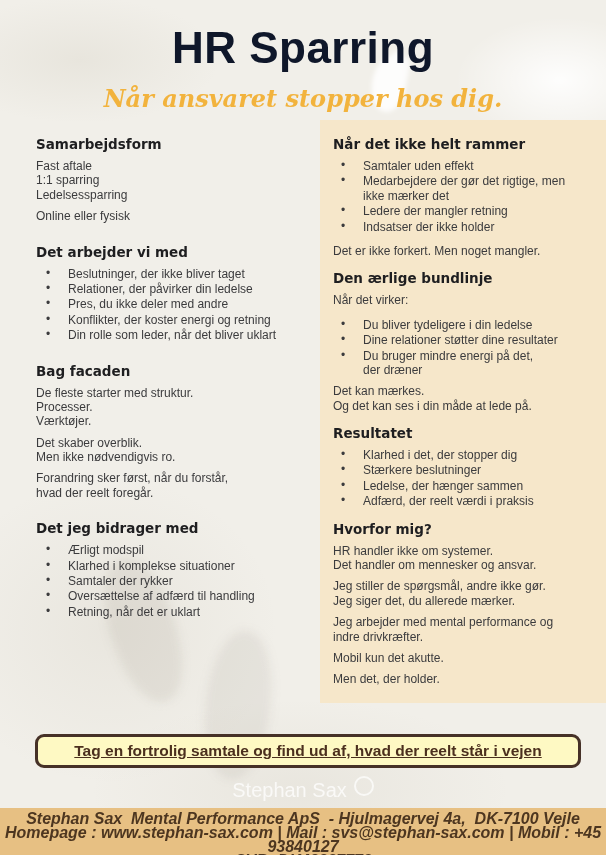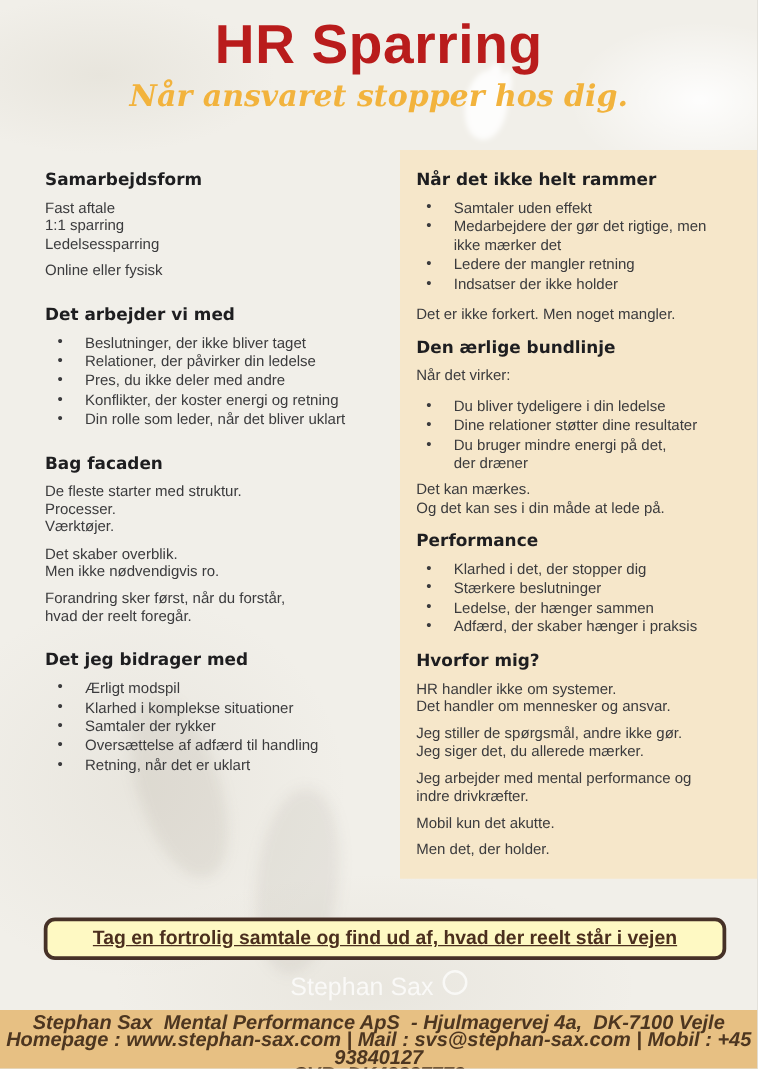--- a/index.html
+++ b/index.html
@@ -28,22 +28,22 @@
   .fp { position: absolute; border-radius: 48% 52% 46% 54%; filter: blur(5px); pointer-events: none; }
   .fp-white { left: 372px; top: 56px; width: 34px; height: 56px;
               background: rgba(255,255,255,0.85); transform: rotate(12deg); filter: blur(2px);
               box-shadow: 2px -16px 0 -10px rgba(255,255,255,0.85), 12px -14px 0 -12px rgba(255,255,255,0.8); }
   .fp-dark1 { left: 110px; top: 555px; width: 66px; height: 150px; background: rgba(115,104,84,0.10); transform: rotate(-16deg); }
   .fp-dark2 { left: 205px; top: 630px; width: 66px; height: 150px; background: rgba(115,104,84,0.09); transform: rotate(8deg); }
   .fp-dark3 { left: 430px; top: 390px; width: 80px; height: 200px; background: rgba(115,104,84,0.06); transform: rotate(-6deg); filter: blur(8px); }
 
   .header { position: absolute; top: 12px; left: 0; right: 0; text-align: center; z-index: 2; }
   .title {
-    margin: 0; font-size: 44px; line-height: 1.1; font-weight: 700;
-    color: #b91c1c; letter-spacing: 0.5px;
+    margin: 12px; font-size: 44px; line-height: 1.1; font-weight: 700;
+    color: #0f172a; letter-spacing: 0.5px;
     font-family: "Liberation Sans", sans-serif;
   }
   .subtitle {
     margin-top: 2px; font-size: 24px; font-weight: 700; font-style: italic;
     color: #f2b33d; font-family: "DejaVu Serif", serif;
   }
 
   .left-col { position: absolute; left: 36px; top: 136px; width: 276px; z-index: 2; }
   .right-panel {
     position: absolute; left: 320px; top: 120px; width: 286px; height: 583px;
@@ -158,26 +158,26 @@
         <p class="para">Når det virker:</p>
         <ul class="bullets gap-top">
           <li>Du bliver tydeligere i din ledelse</li>
           <li>Dine relationer støtter dine resultater</li>
           <li>Du bruger mindre energi på det,
 der dræner</li>
         </ul>
         <p class="para">Det kan mærkes.<br>Og det kan ses i din måde at lede på.</p>
       </section>
       <section class="content-section">
-        <h3 class="section-title">Performance</h3>
+        <h3 class="section-title">Resultatet</h3>
         <ul class="bullets">
           <li>Klarhed i det, der stopper dig</li>
           <li>Stærkere beslutninger</li>
           <li>Ledelse, der hænger sammen</li>
-          <li>Adfærd, der skaber hænger i praksis</li>
+          <li>Adfærd, der reelt værdi i praksis</li>
         </ul>
       </section>
       <section class="content-section">
         <h3 class="section-title">Hvorfor mig?</h3>
         <p class="para">HR handler ikke om systemer.<br>Det handler om mennesker og ansvar.</p>
         <p class="para">Jeg stiller de spørgsmål, andre ikke gør.<br>Jeg siger det, du allerede mærker.</p>
         <p class="para">Jeg arbejder med mental performance og<br>indre drivkræfter.</p>
         <p class="para">Mobil kun det akutte.</p>
         <p class="para">Men det, der holder.</p>
       </section>

